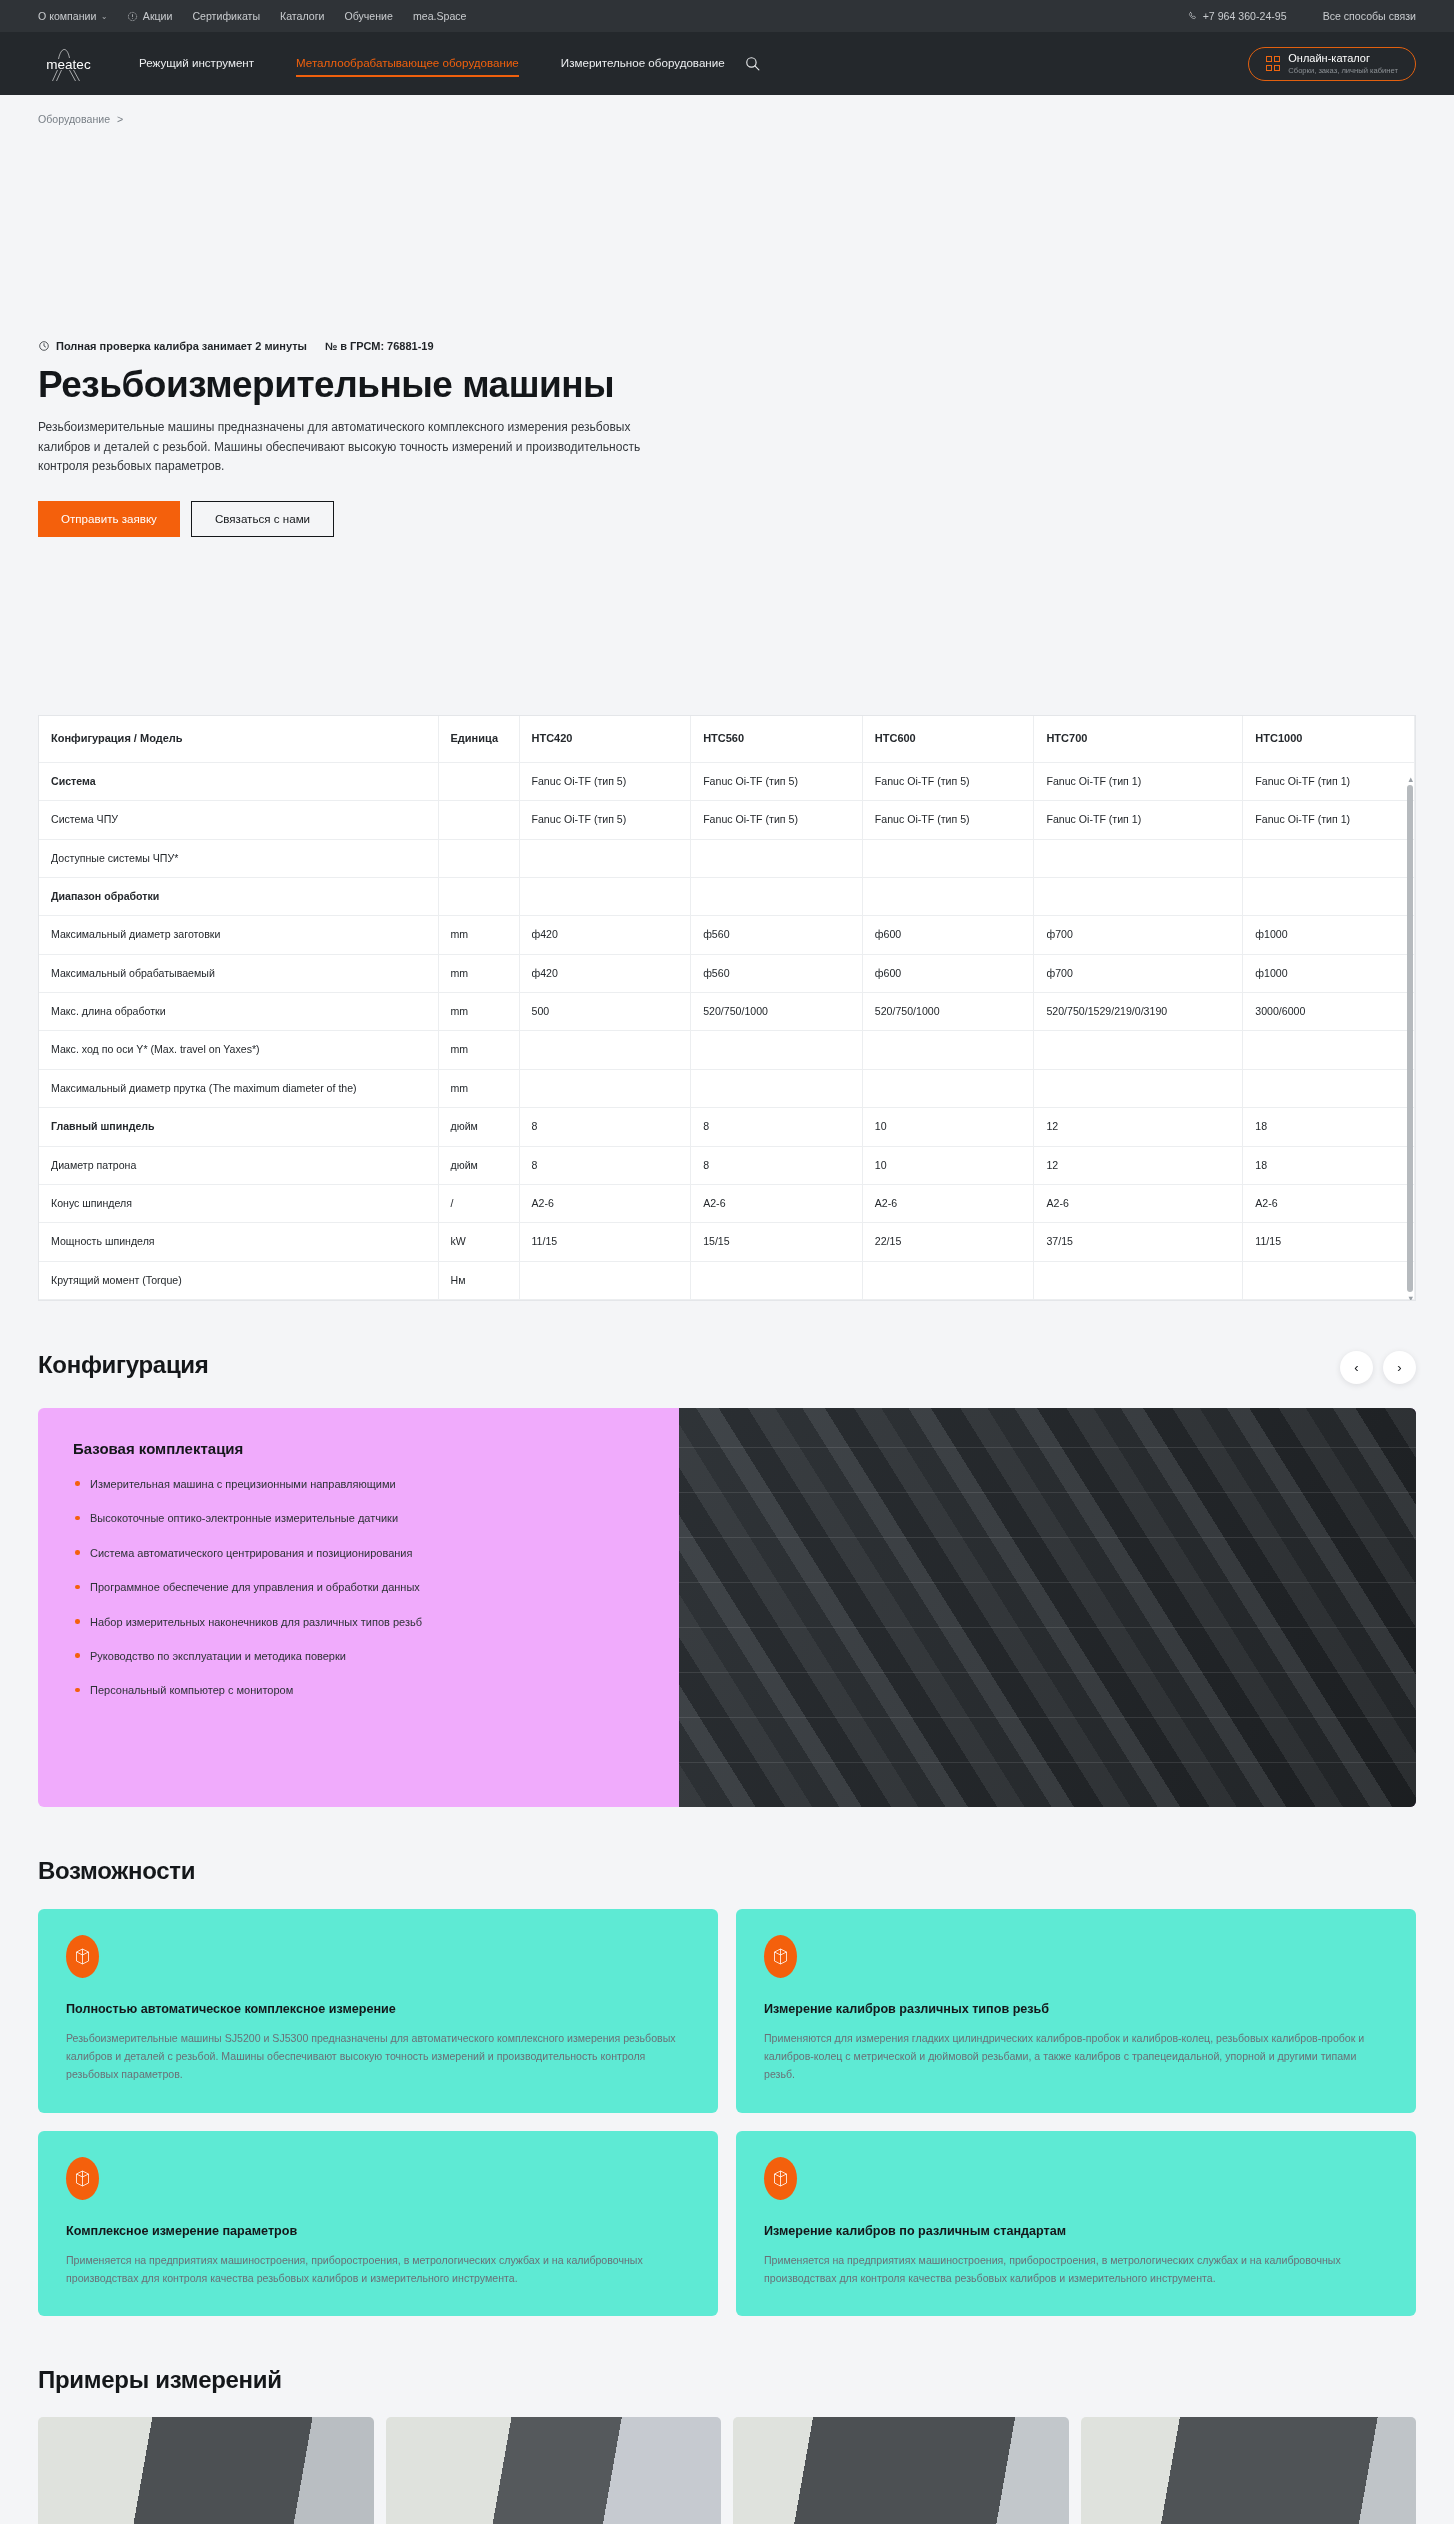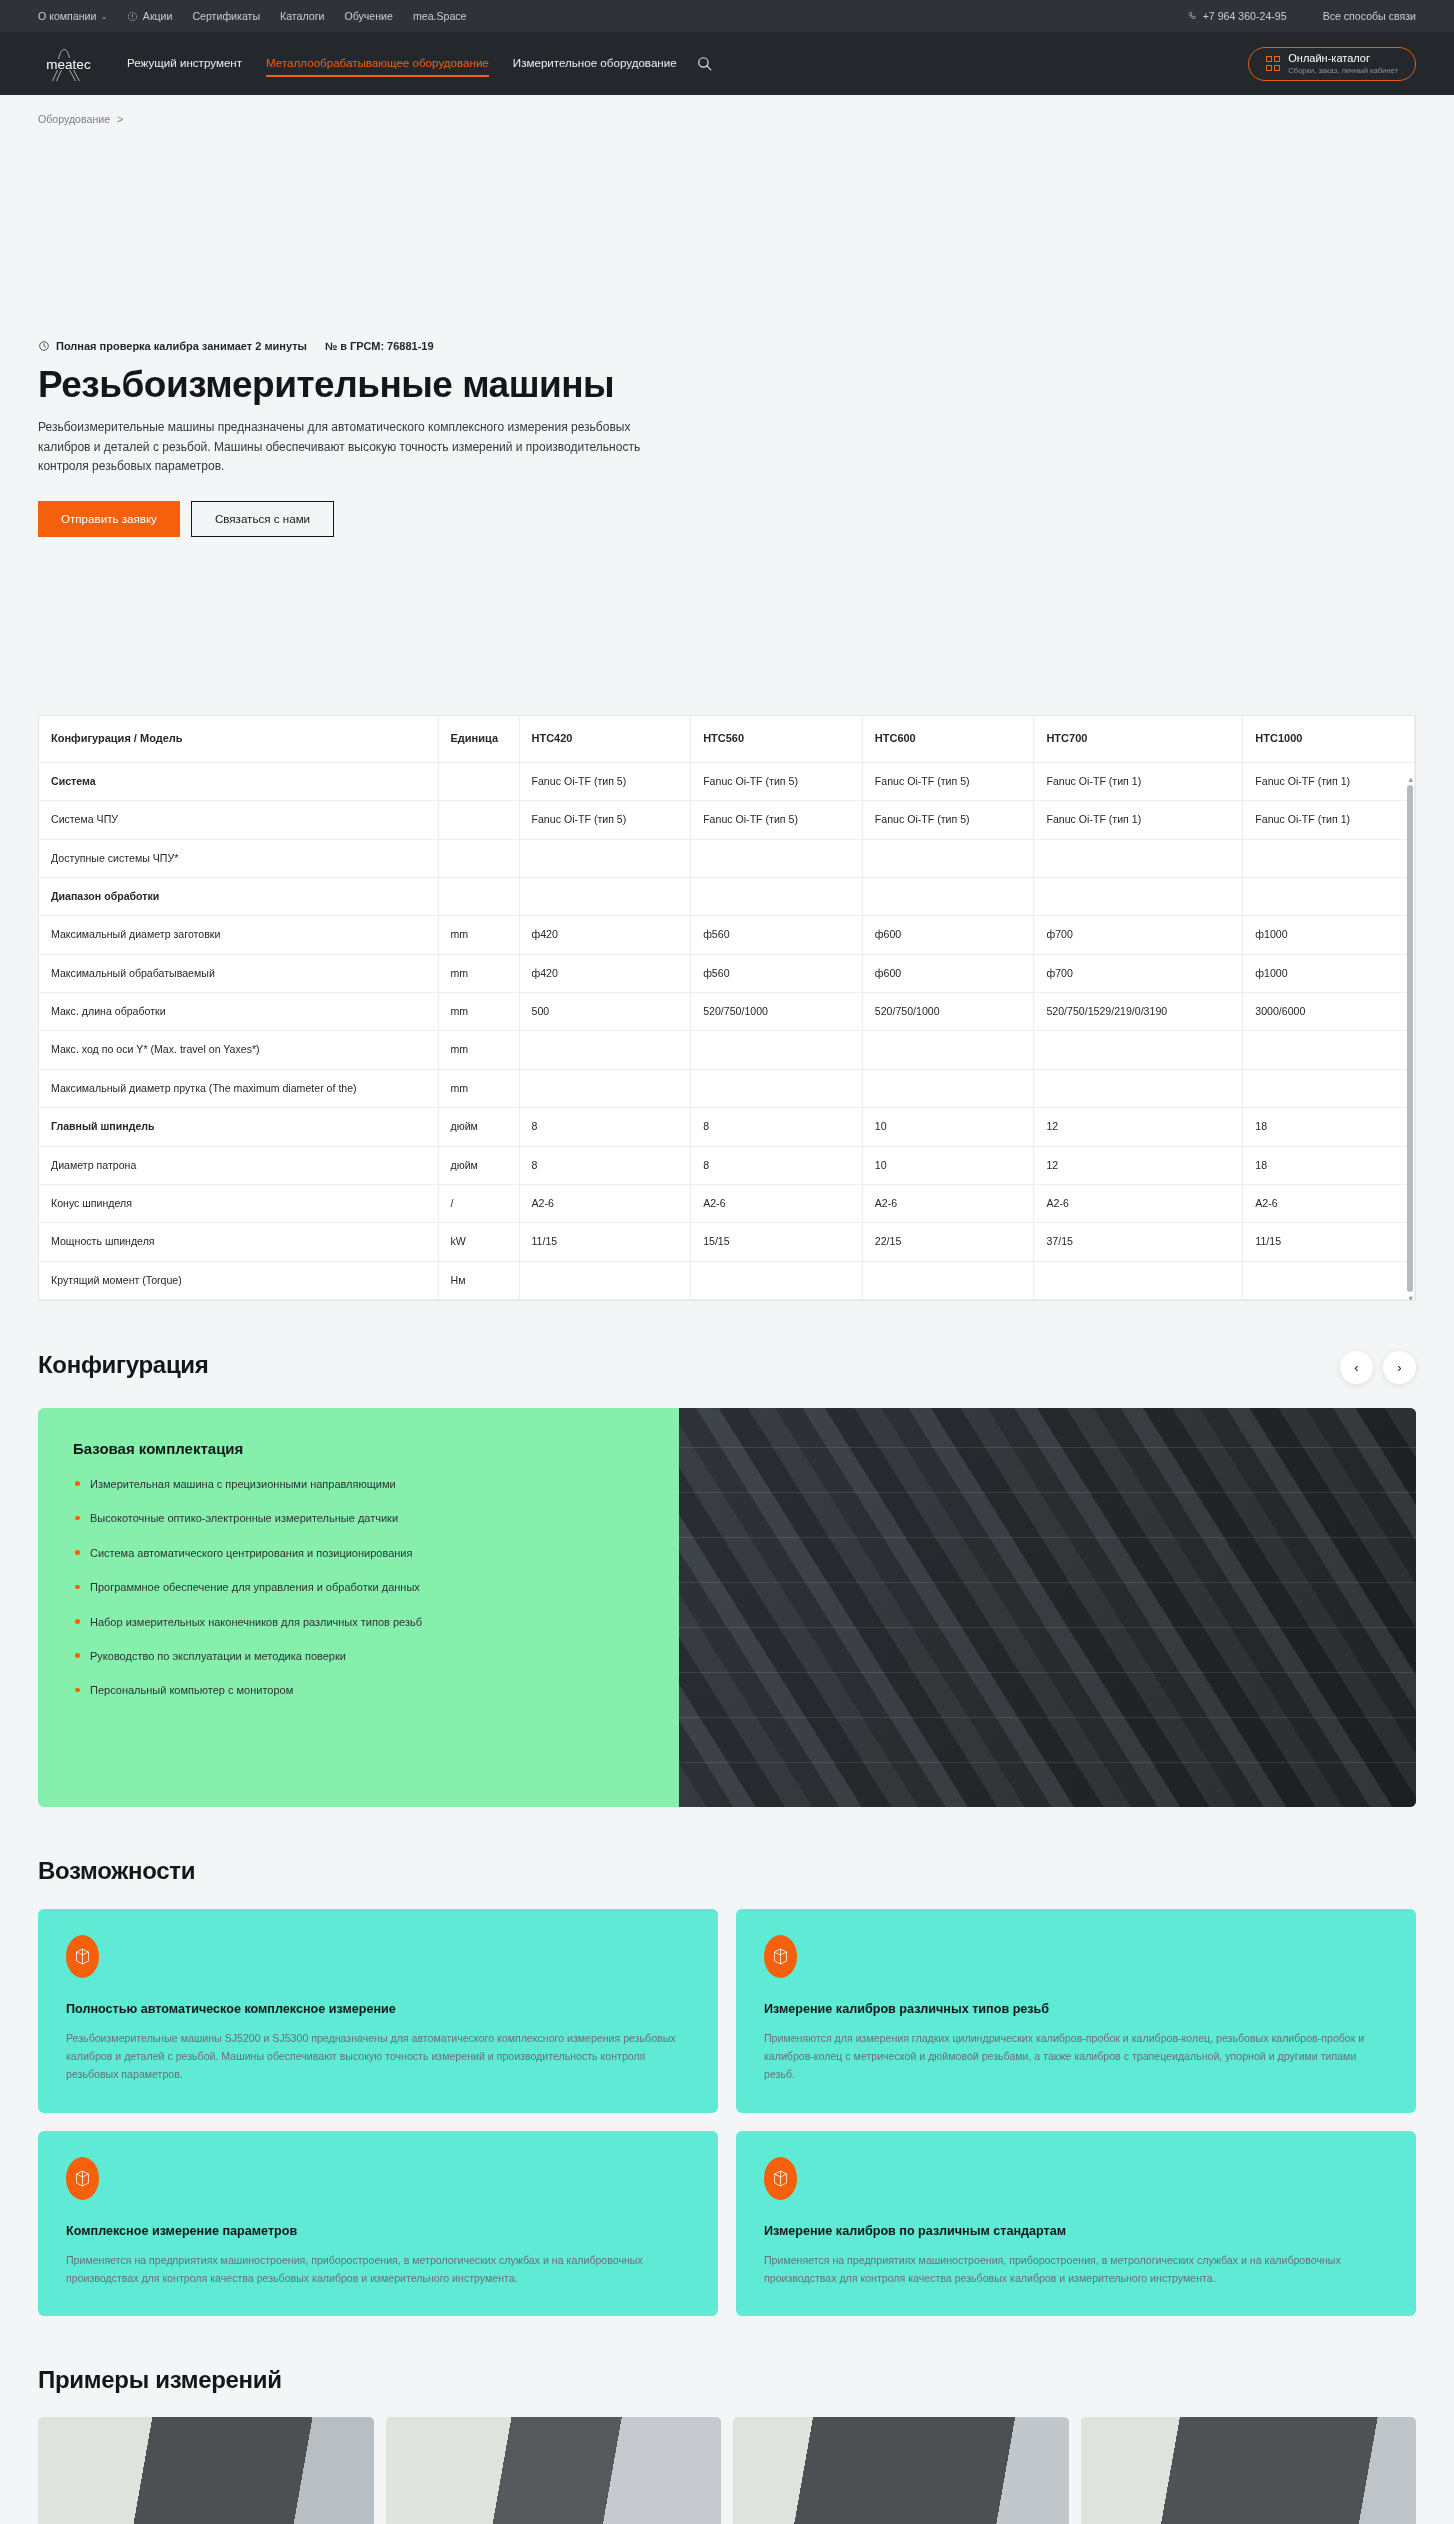--- a/index.html
+++ b/index.html
@@ -30,21 +30,21 @@
 
   
   .header {
     height: 63px;
     background: #24282c;
     display: flex;
     align-items: center;
     padding: 0 38px;
   }
   .brand { width: 61px; height: 37px; position: relative; flex: 0 0 61px; }
-  .nav { display: flex; align-items: center; gap: 24px; margin-left: 28px; }
+  .nav { display: flex; align-items: center; gap: 42px; margin-left: 40px; }
   .nav-link {
     font-size: 11.6px;
     color: #eceef0;
     white-space: nowrap;
     padding-bottom: 3px;
     position: relative;
   }
   .nav-link.active { color: #f0600d; }
   .nav-link.active:after {
     content:""; position:absolute; left:0; right:0; bottom:-5px;
@@ -166,21 +166,21 @@
     width:33px; height:33px; border-radius:50%; background:#fff;
     box-shadow: 0 1.5px 6px rgba(20,23,26,.10);
     display:flex; align-items:center; justify-content:center;
     font-size: 13px; color:#14171a; cursor:pointer; border:none;
   }
 
   
   .config-section { margin-top: 50px; }
   .config-card {
     margin: 24px 38px 0 38px;
-    background:#86efac; border-radius: 6px;
+    background:#f0abfc; border-radius: 6px;
     display:flex; overflow:hidden; min-height: 399px; gap: 48px;
   }
   .config-left { flex: 1 1 auto; padding: 32px 35px; }
   .config-left h3 { font-size: 15px; font-weight:800; color:#14171a; }
   .config-list { margin-top: 20px; list-style:none; }
   .config-list li {
     position:relative; padding-left: 17px; font-size: 11px; color:#2d3237;
     margin-bottom: 19px; line-height:1.4;
   }
   .config-list li:before {

